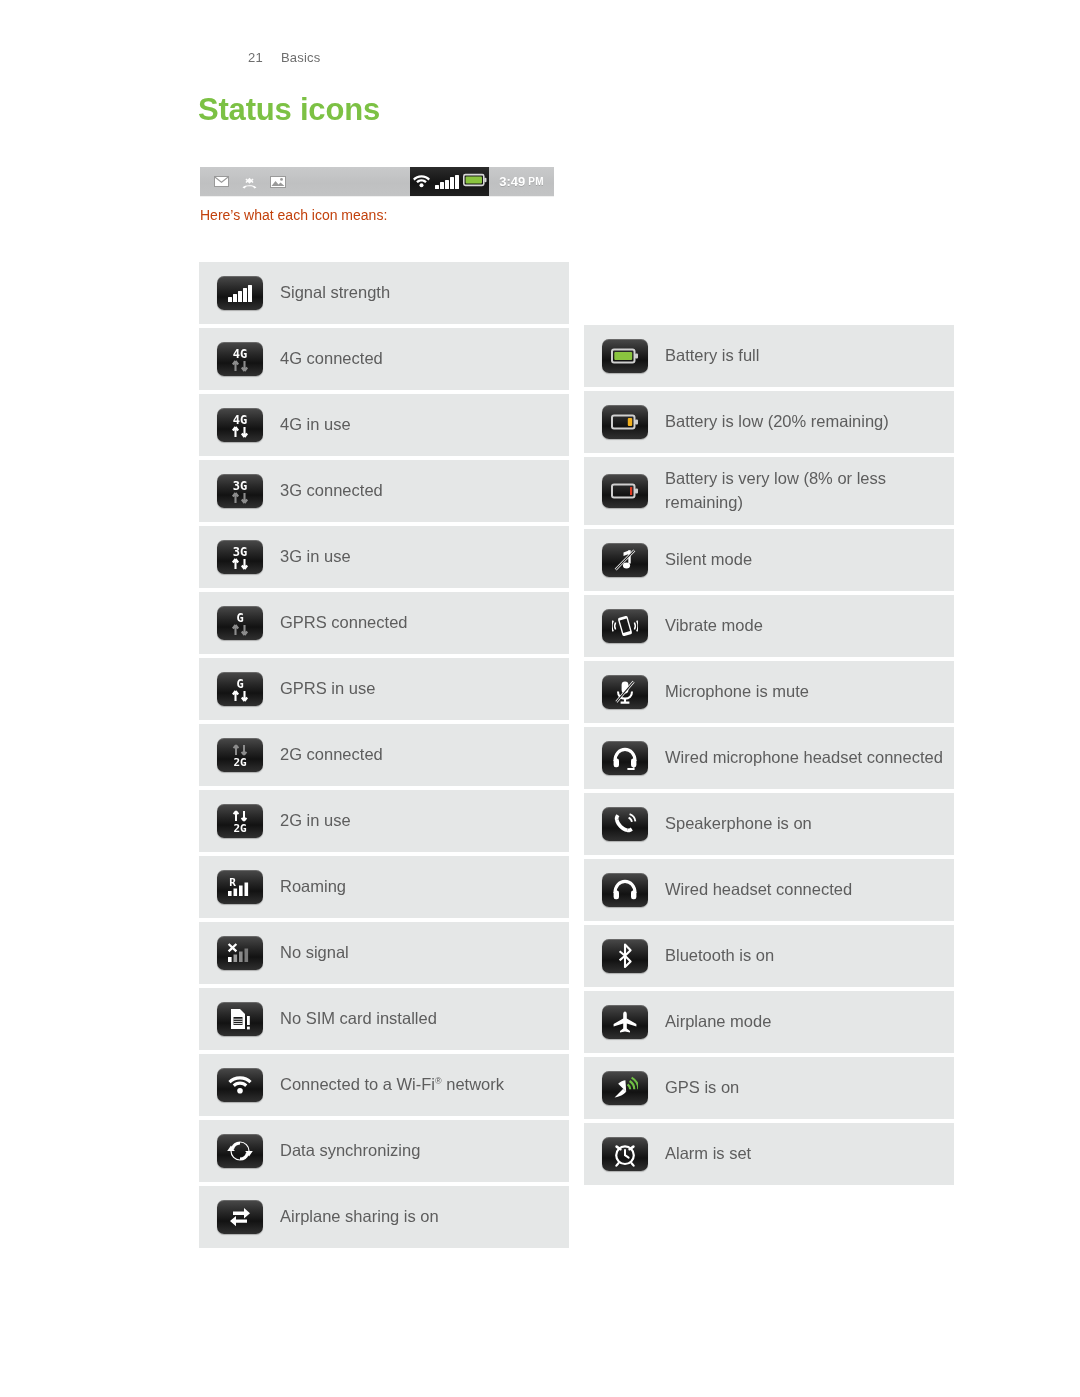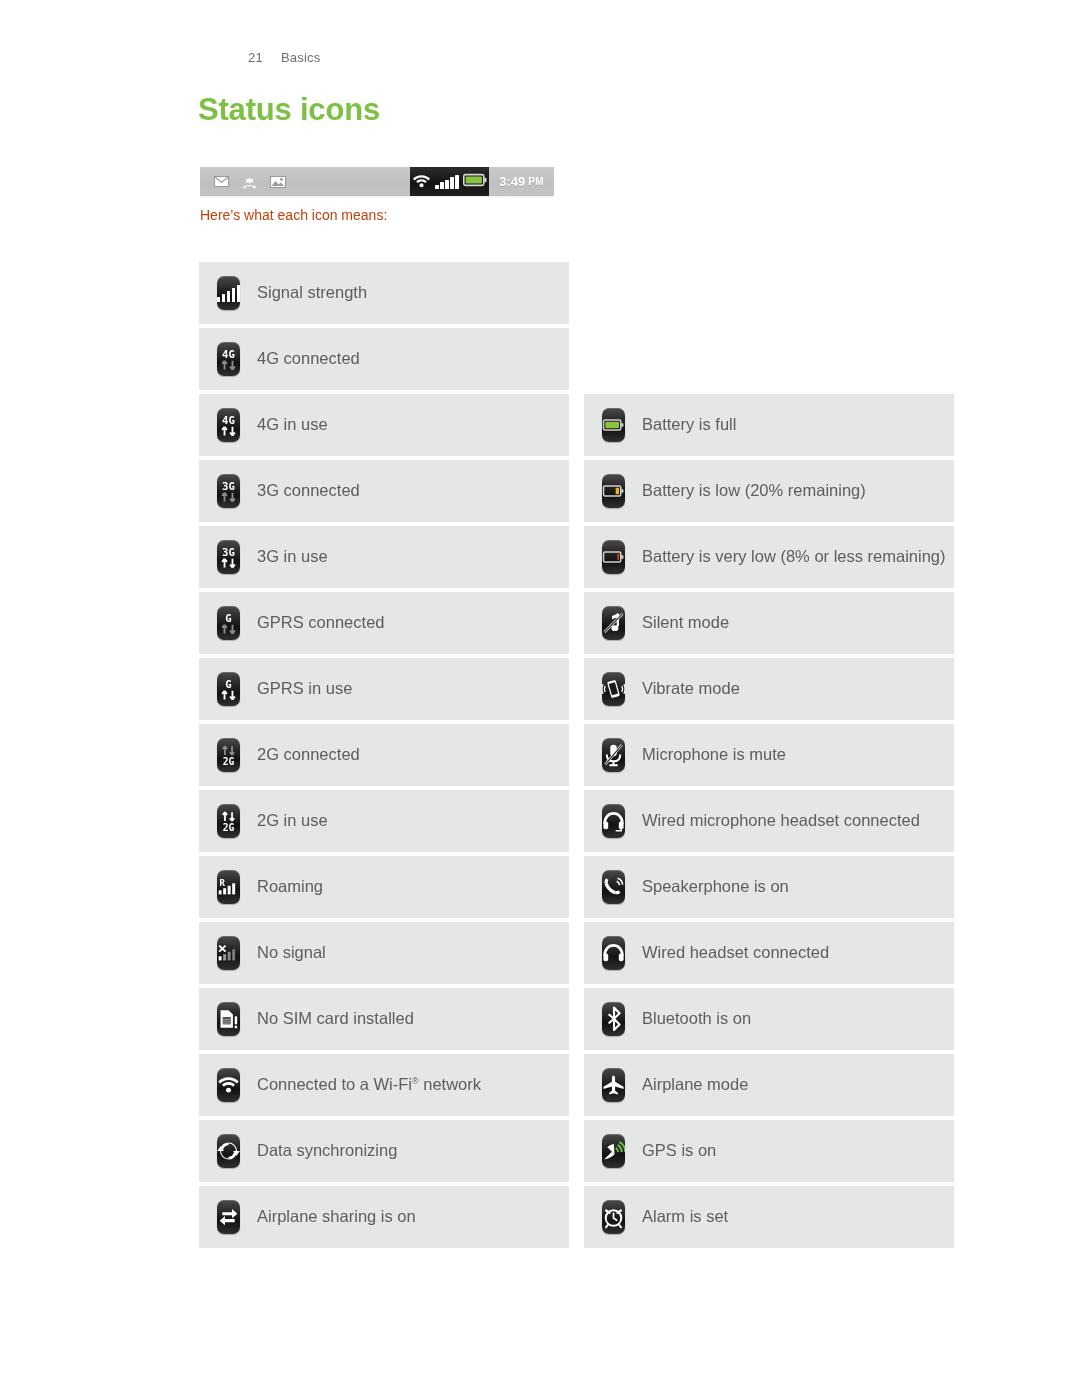--- a/index.html
+++ b/index.html
@@ -58,37 +58,37 @@
   
   .intro {
     position:absolute; left:200px; top:207px;
     font-size:14px; color:#c2410c;
   }
 
   
   .cols {
     position:absolute; left:199px; top:262px;
     width:756px;
-    display:flex; gap:15px; align-items:flex-end;
+    display:flex; gap:15px; align-items:center;
   }
   .col { width:370px; display:flex; flex-direction:column; gap:4px; }
   .row {
     background:#e5e7e7;
     min-height:62px;
     display:flex; align-items:center;
     padding:10px 8px 10px 18px;
     gap:17px;
   }
   .row .lbl { font-size:16.5px; color:#5d5d5d; line-height:1.45; }
   .row .lbl sup { font-size:9px; vertical-align:super; }
 
   
   .ico {
     flex:0 0 auto;
-    width:23px; height:34px; border-radius:7px;
+    width:46px; height:34px; border-radius:7px;
     background:linear-gradient(#4a4a4a 0%,#262626 38%,#121212 62%,#303030 100%);
     box-shadow:inset 0 1px 0 rgba(255,255,255,.18), 0 1px 1px rgba(0,0,0,.25);
     position:relative;
     display:flex; align-items:center; justify-content:center;
     overflow:hidden;
   }
   .ico svg { display:block; }
 
   
   .bars { display:flex; align-items:flex-end; gap:1.5px; height:17px; }

